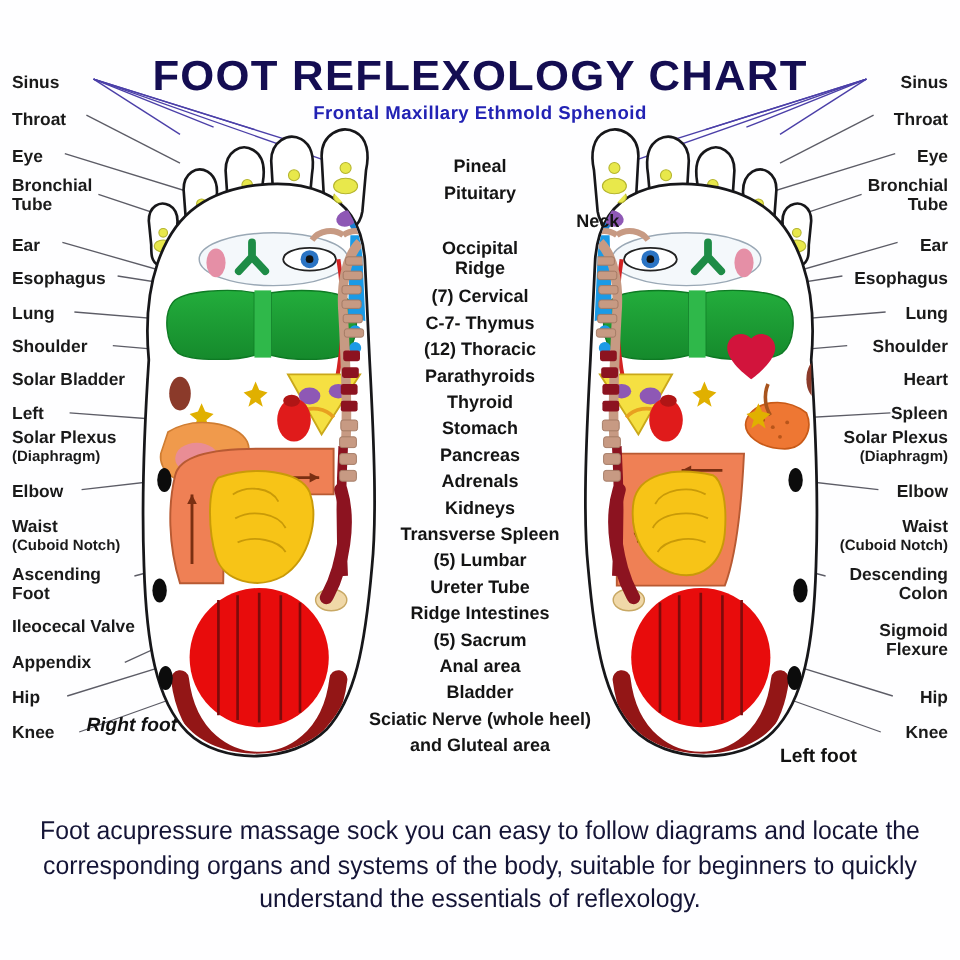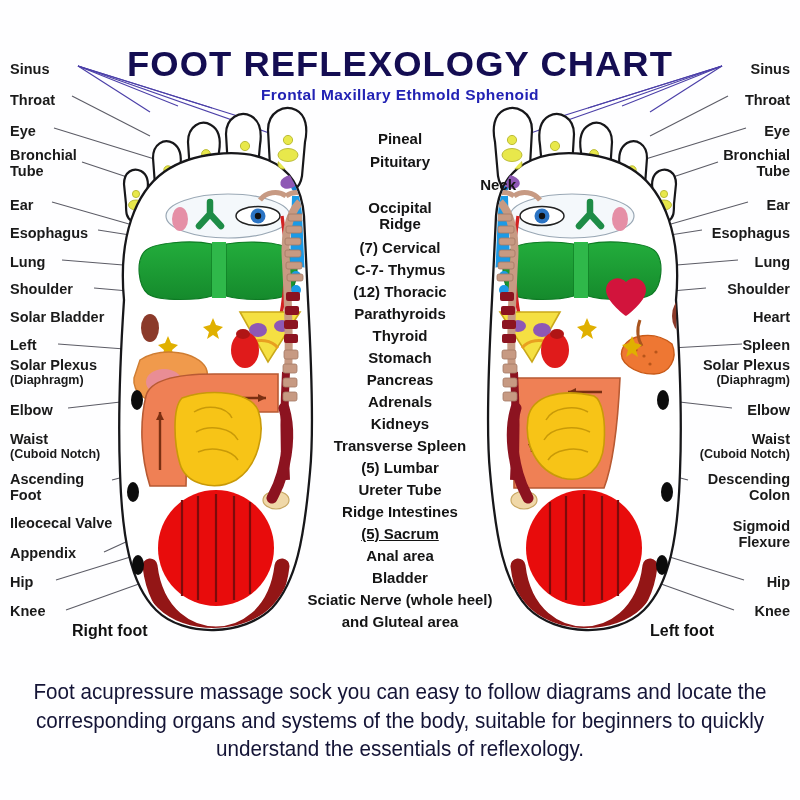--- a/index.html
+++ b/index.html
@@ -39,21 +39,21 @@
   .center-item{
     position:absolute;left:0;width:232px;text-align:center;
     font-size:15px;font-weight:bold;color:#141414;line-height:1.06;
     white-space:pre-line;
   }
 
   
   .foot-name{
     position:absolute;font-size:16px;font-weight:bold;color:#111;
   }
-  #foot-label-right{left:72px;top:622px;}
+  #foot-label-right{left:72px;top:596px;font-style:italic;}
   #foot-label-left{left:650px;top:622px;}
 
   
   .caption{
     position:absolute;left:8px;right:8px;top:678px;
     text-align:center;color:#141436;
     font-size:21.5px;line-height:1.33;font-weight:400;
     font-family:"Liberation Sans", sans-serif;
     transform:scaleX(0.96);
   }
@@ -462,21 +462,21 @@
       <div class="center-item" style="top: 306px;">Parathyroids</div>
       <div class="center-item" style="top: 328px;">Thyroid</div>
       <div class="center-item" style="top: 350px;">Stomach</div>
       <div class="center-item" style="top: 372px;">Pancreas</div>
       <div class="center-item" style="top: 394px;">Adrenals</div>
       <div class="center-item" style="top: 416px;">Kidneys</div>
       <div class="center-item" style="top: 438px;">Transverse Spleen</div>
       <div class="center-item" style="top: 460px;">(5) Lumbar</div>
       <div class="center-item" style="top: 482px;">Ureter Tube</div>
       <div class="center-item" style="top: 504px;">Ridge Intestines</div>
-      <div class="center-item" style="top: 526px; text-decoration: underline;">(5) Sacrum</div>
+      <div class="center-item" style="top: 526px;">(5) Sacrum</div>
       <div class="center-item" style="top: 548px;">Anal area</div>
       <div class="center-item" style="top: 570px;">Bladder</div>
       <div class="center-item" style="top: 592px;">Sciatic Nerve (whole heel)</div>
       <div class="center-item" style="top: 614px;">and Gluteal area</div>
     </div>
 
   <div class="foot-name" id="foot-label-right">Right foot</div>
   <div class="foot-name" id="foot-label-left">Left foot</div>
 
   <div class="caption">Foot acupressure massage sock you can easy to follow diagrams and locate the corresponding organs and systems of the body, suitable for beginners to quickly understand the essentials of reflexology.</div>

